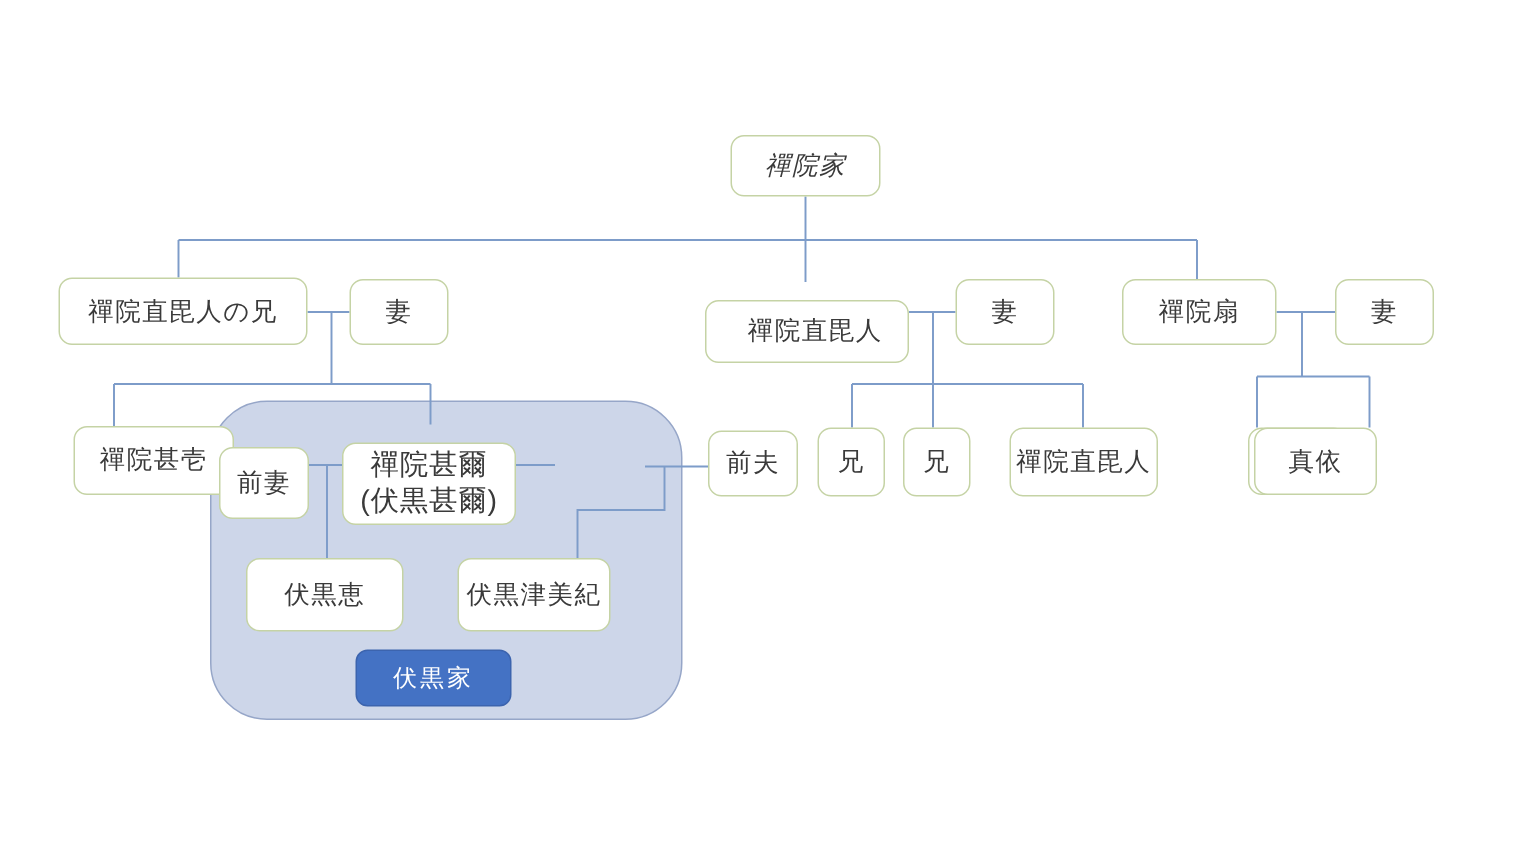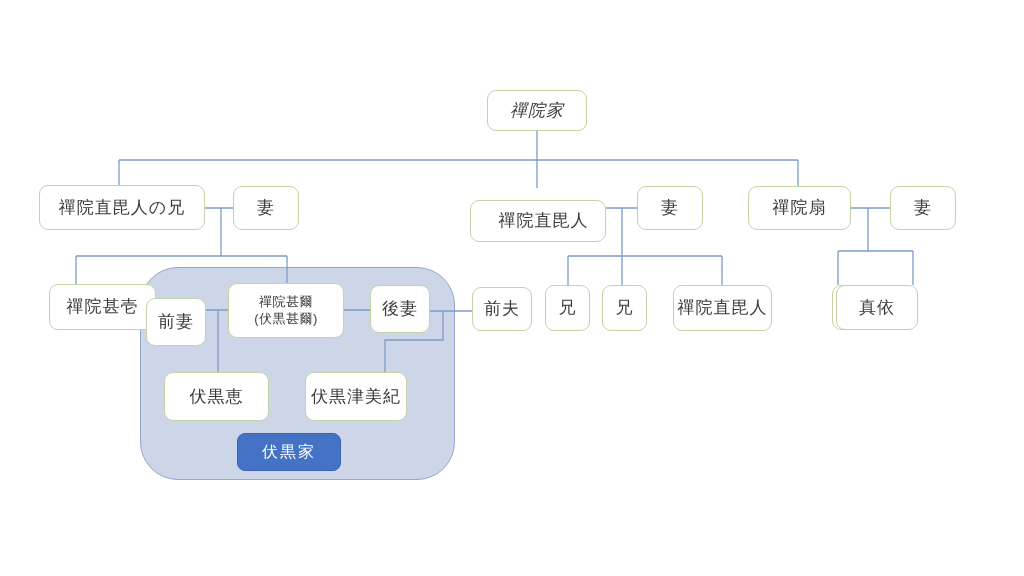--- a/index.html
+++ b/index.html
@@ -54,21 +54,21 @@
     display:flex;
     flex-direction:column;
     align-items:center;
     justify-content:center;
     color:var(--text);
     font-size:17px;
     letter-spacing:1px;
     text-align:center;
     line-height:1.25;
   }
-  .node.small-text{font-size:13px;letter-spacing:0.5px;}
+  .node.small-text{font-size:19px;letter-spacing:0.5px;margin-top:12px;}
   .label-box{
     position:absolute;
     background:var(--label-fill);
     border:1px solid var(--label-border);
     border-radius:8px;
     box-sizing:border-box;
     display:flex;
     align-items:center;
     justify-content:center;
     color:var(--label-text);
@@ -121,21 +121,20 @@
   <div class="node" style="left:637px;top:186px;width:66px;height:44px;">妻</div>
   <div class="node" style="left:748px;top:186px;width:103px;height:44px;">禪院扇</div>
   <div class="node" style="left:890px;top:186px;width:66px;height:44px;">妻</div>
 
   <div class="node" style="left:22px;top:284px;width:107px;height:46px;margin-left:27px;">禪院甚壱</div>
   <div class="node" style="left:146px;top:298px;width:60px;height:48px;">前妻</div>
   <div class="node small-text" style="left:228px;top:283px;width:116px;height:55px;">
     <span>禪院甚爾</span>
     <span>(伏黒甚爾)</span>
   </div>
-  <div class="node" style="left:370px;top:285px;width:60px;height:48px;">後妻</div>
   <div class="node" style="left:472px;top:287px;width:60px;height:44px;">前夫</div>
   <div class="node" style="left:545px;top:285px;width:45px;height:46px;">兄</div>
   <div class="node" style="left:602px;top:285px;width:45px;height:46px;">兄</div>
   <div class="node" style="left:673px;top:285px;width:99px;height:46px;">禪院直毘人</div>
   <div class="node" style="left:805px;top:285px;width:66px;height:45px;margin-left:27px;">真希</div>
   <div class="node" style="left:836px;top:285px;width:82px;height:45px;">真依</div>
 
   <div class="node" style="left:164px;top:372px;width:105px;height:49px;">伏黒恵</div>
   <div class="node" style="left:305px;top:372px;width:102px;height:49px;">伏黒津美紀</div>
 

